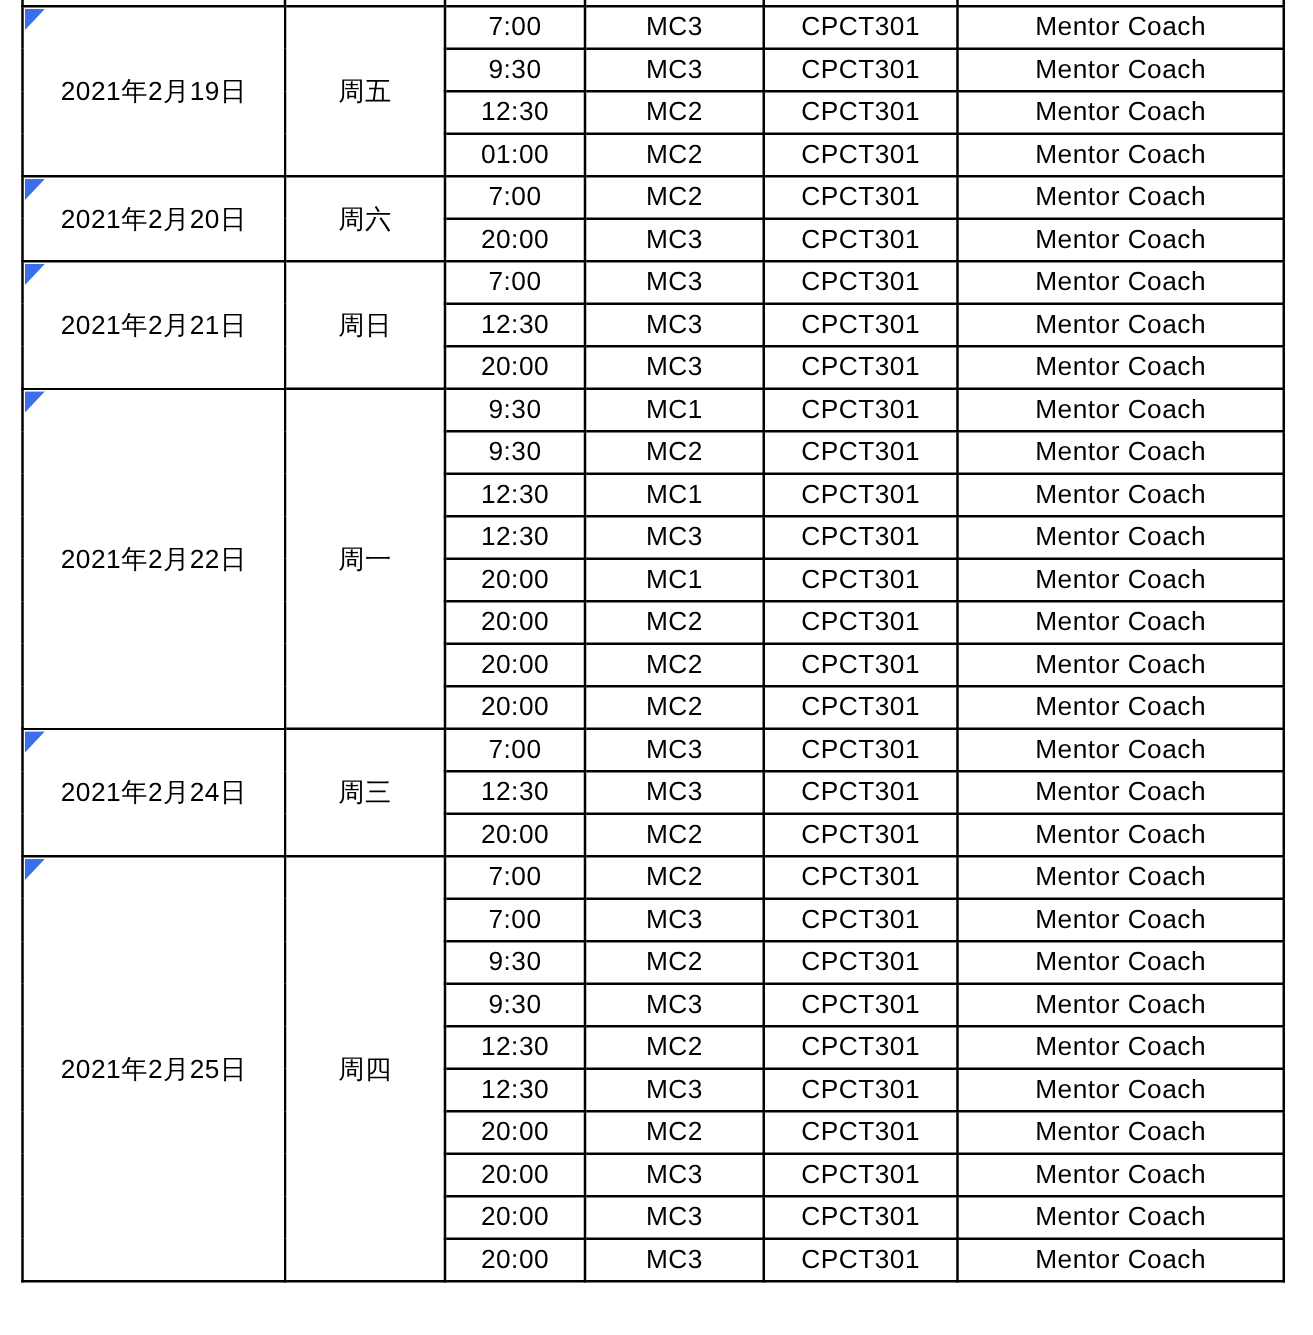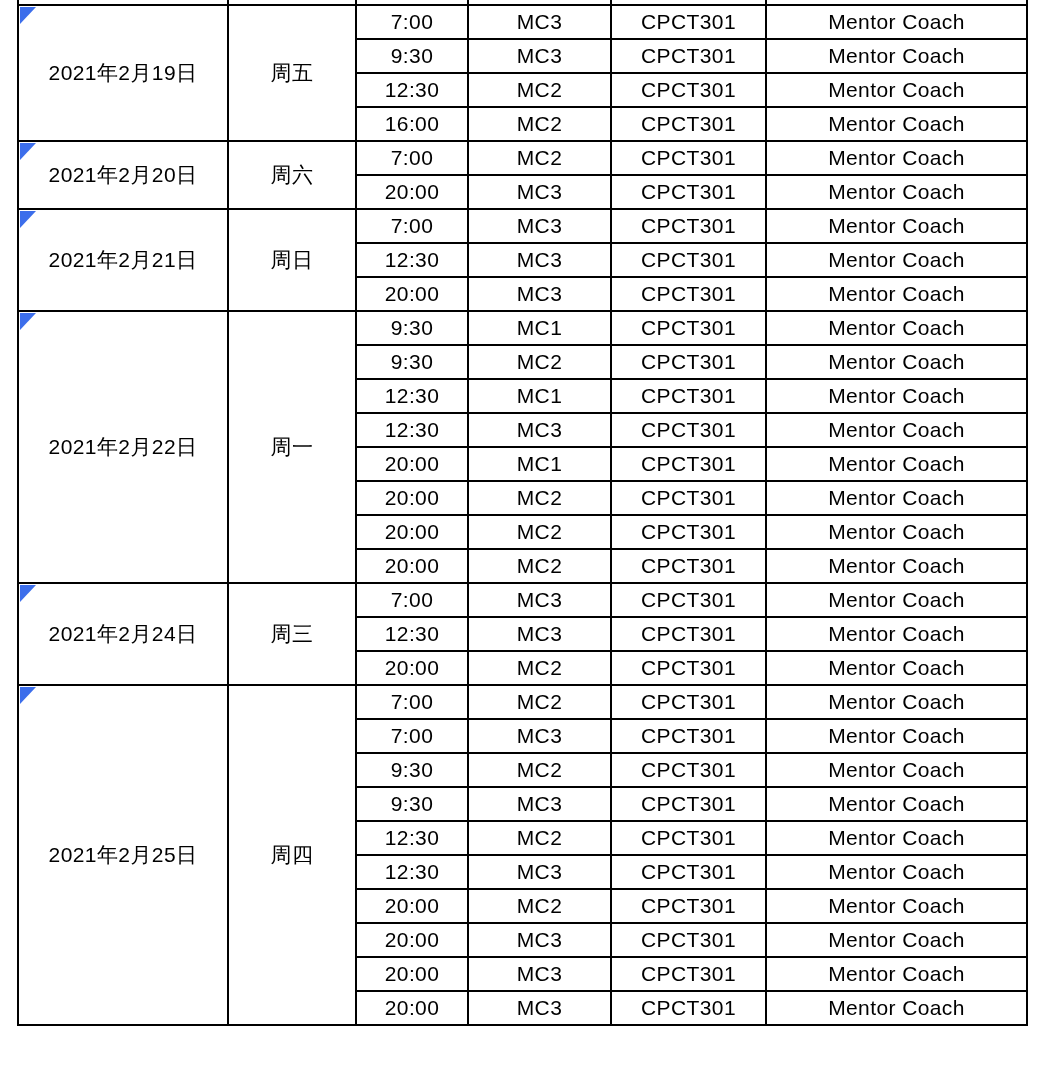--- a/index.html
+++ b/index.html
@@ -89,21 +89,21 @@
           <td>CPCT301</td>
           <td>Mentor Coach</td>
         </tr>
         <tr class="data-row">
           <td>12:30</td>
           <td>MC2</td>
           <td>CPCT301</td>
           <td>Mentor Coach</td>
         </tr>
         <tr class="data-row">
-          <td>16:00</td>
+          <td>01:00</td>
           <td>MC2</td>
           <td>CPCT301</td>
           <td>Mentor Coach</td>
         </tr>
         <tr class="data-row">
           <td class="date-cell" rowspan="2"><div class="comment-marker" style="background: rgb(60, 110, 235);"></div><span>2021年2月20日</span></td>
           <td rowspan="2"><span>周六</span></td>
           <td>7:00</td>
           <td>MC2</td>
           <td>CPCT301</td>

